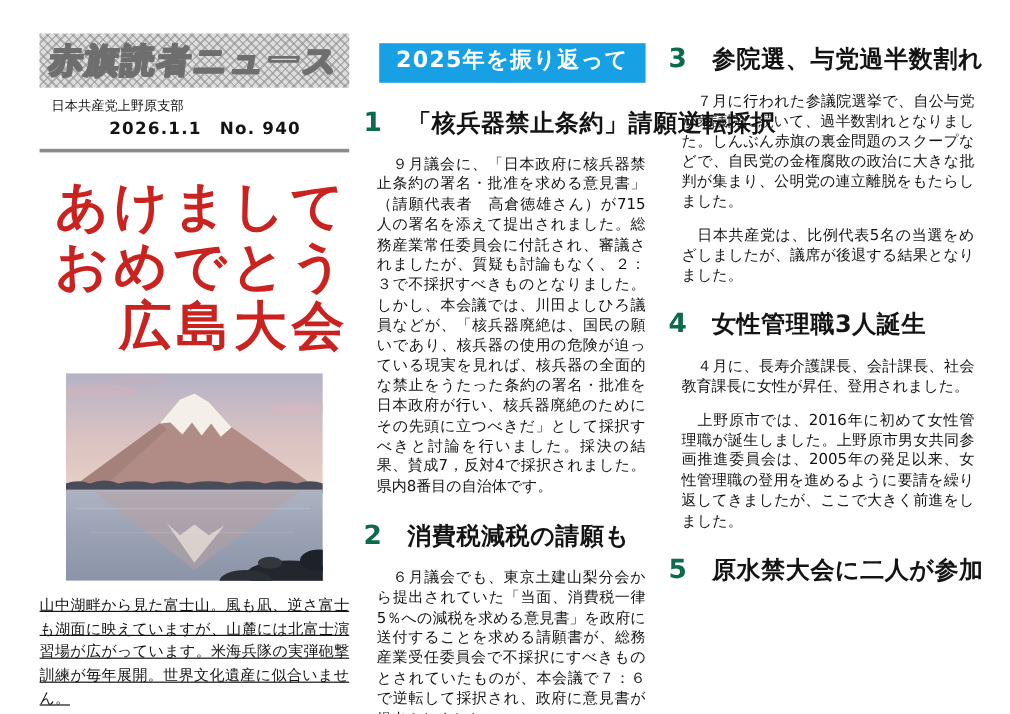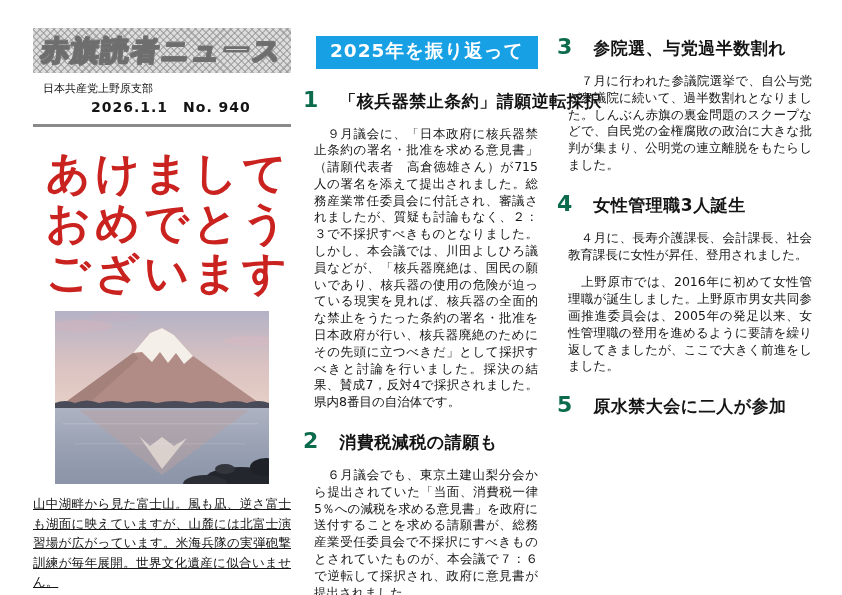--- a/index.html
+++ b/index.html
@@ -38,42 +38,42 @@
 
   
   .topic-banner{
     display:inline-block;background:#18a0e4;color:#ffffff;font-weight:bold;
     font-size:18.5px;line-height:1;padding:6px 14px 8px;margin:6px 0 4px 13px;
     letter-spacing:1px;white-space:nowrap;
   }
   .section{margin-bottom:19px;}
   .sec-head{display:flex;align-items:baseline;gap:21px;margin:16px 0 13px;}
   .sec-num{color:#0b6b4c;font-weight:900;font-size:22px;line-height:1;flex:0 0 auto;}
-  .sec-title{font-weight:bold;font-size:17px;letter-spacing:0.5px;white-space:nowrap;}
+  .sec-title{font-weight:bold;font-size:20px;letter-spacing:0.5px;white-space:nowrap;}
   .sec-body p{margin:11px;font-size:12.5px;line-height:16.8px;text-align:justify;
     word-break:break-all;}
   .col-right .sec-head:first-child{margin-top:6px;}
 </style>
 </head>
 <body>
 
 <div class="page">
 
   <div class="col col-left">
     <div class="masthead">
       <span class="masthead-title">赤旗読者ニュース</span>
     </div>
     <div class="pub-org">日本共産党上野原支部</div>
     <div class="pub-issue">2026.1.1　No. 940</div>
     <hr class="rule">
 
     <div class="greeting">
       <div>あけまして</div>
       <div>おめでとう</div>
-      <div>ございます</div>
+      <div>広島大会</div>
     </div>
 
     <svg class="photo" viewBox="0 0 214 173" xmlns="http://www.w3.org/2000/svg" aria-hidden="true">
       <defs>
         <linearGradient id="sky" x1="0" y1="0" x2="0" y2="1">
           <stop offset="0" stop-color="#b4b2c6"></stop>
           <stop offset="0.55" stop-color="#d9c2c1"></stop>
           <stop offset="1" stop-color="#e7d0c6"></stop>
         </linearGradient>
         <linearGradient id="water" x1="0" y1="0" x2="0" y2="1">
@@ -130,20 +130,21 @@
 
   <div class="col col-right">
 
     <div class="section">
       <div class="sec-head">
         <span class="sec-num">3</span>
         <span class="sec-title">参院選、与党過半数割れ</span>
       </div>
       <div class="sec-body">
         <p>　７月に行われた参議院選挙で、自公与党が衆議院に続いて、過半数割れとなりました。しんぶん赤旗の裏金問題のスクープなどで、自民党の金権腐敗の政治に大きな批判が集まり、公明党の連立離脱をもたらしました。</p>
+        <p>　日本共産党は、比例代表5名の当選をめざしましたが、議席が後退する結果となりました。</p>
       </div>
     </div>
 
     <div class="section">
       <div class="sec-head">
         <span class="sec-num">4</span>
         <span class="sec-title">女性管理職3人誕生</span>
       </div>
       <div class="sec-body">
         <p>　４月に、長寿介護課長、会計課長、社会教育課長に女性が昇任、登用されました。</p>

